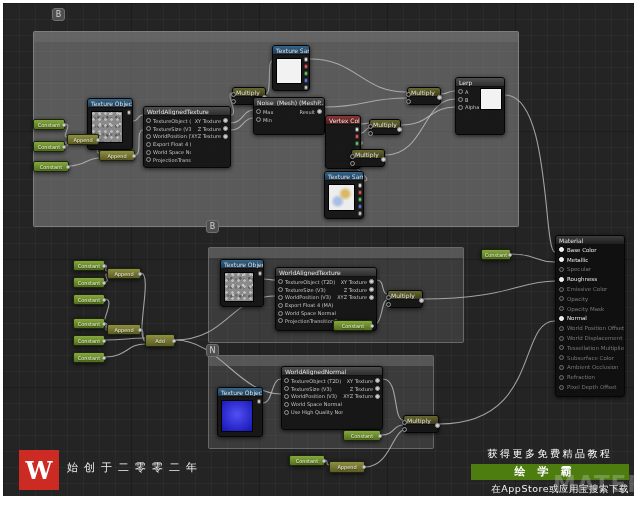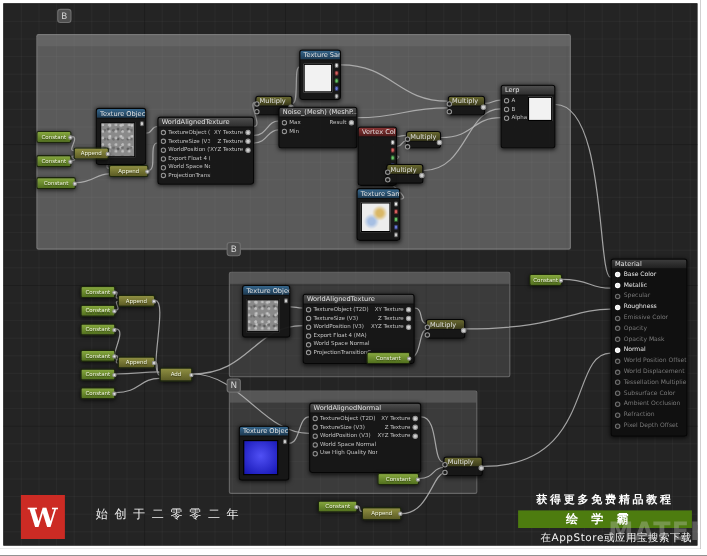--- a/index.html
+++ b/index.html
@@ -77,24 +77,24 @@
   .mrow { display:flex; align-items:center; gap:3px; height:9.8px; font-size:5.5px; color:#787878; padding-left:3px; white-space:nowrap; overflow:hidden; }
   .mrow .dot { width:5px; height:5px; border-color:#6e6e6e; background:#1c1c1c; }
   .mrow.on { color:#ececec; }
   .mrow.on .dot { background:#ececec; border-color:#ffffff; }
 
   .footer-logo { position:absolute; z-index:10; left:16px; top:447px; width:40px; height:40px; background:#cc2b24; display:flex; align-items:center; justify-content:center; }
   .footer-logo span { color:#fff; font-size:24px; font-weight:bold; font-family:"DejaVu Serif", serif; }
   .brand-block { position:absolute; z-index:10; left:64px; top:450px; }
   .brand-name { font-size:15px; font-weight:bold; color:#ffffff; letter-spacing:1px; }
   .brand-slogan { font-size:9px; color:#c9c9c9; margin-left:10px; }
-  .brand-founded { margin-top:7px; font-size:11px; color:#f0f0f0; letter-spacing:6px;margin-left:20px; }
+  .brand-founded { margin-top:7px; font-size:11px; color:#f0f0f0; letter-spacing:6px; }
 
   .promo-block { position:absolute; z-index:10; left:468px; top:444px; width:158px; text-align:center; }
-  .promo-line1 { font-size:10px; font-weight:bold; color:#ffffff; letter-spacing:2.5px; white-space:nowrap; }
+  .promo-line1 { font-size:10px; font-weight:normal; color:#ffffff; letter-spacing:2.5px; white-space:nowrap; }
   .promo-banner { margin-top:3px; background:#4d7c0f; color:#ffffff; font-size:11px; font-weight:bold; letter-spacing:12px; padding:2px 14px 2px 12px; line-height:12px; }
   .promo-line2 { margin-top:3px; font-size:9.5px; color:#f5f5f5; letter-spacing:0.5px; white-space:nowrap;text-align:right; }
 
   .site-watermark { position:absolute; z-index:11; left:550px; top:468px; font-size:23px; font-weight:bold; color:rgba(205,205,205,0.32); letter-spacing:1px; }
 </style>
 </head>
 <body>
 
 <div class="frame">
   <div id="canvas">

